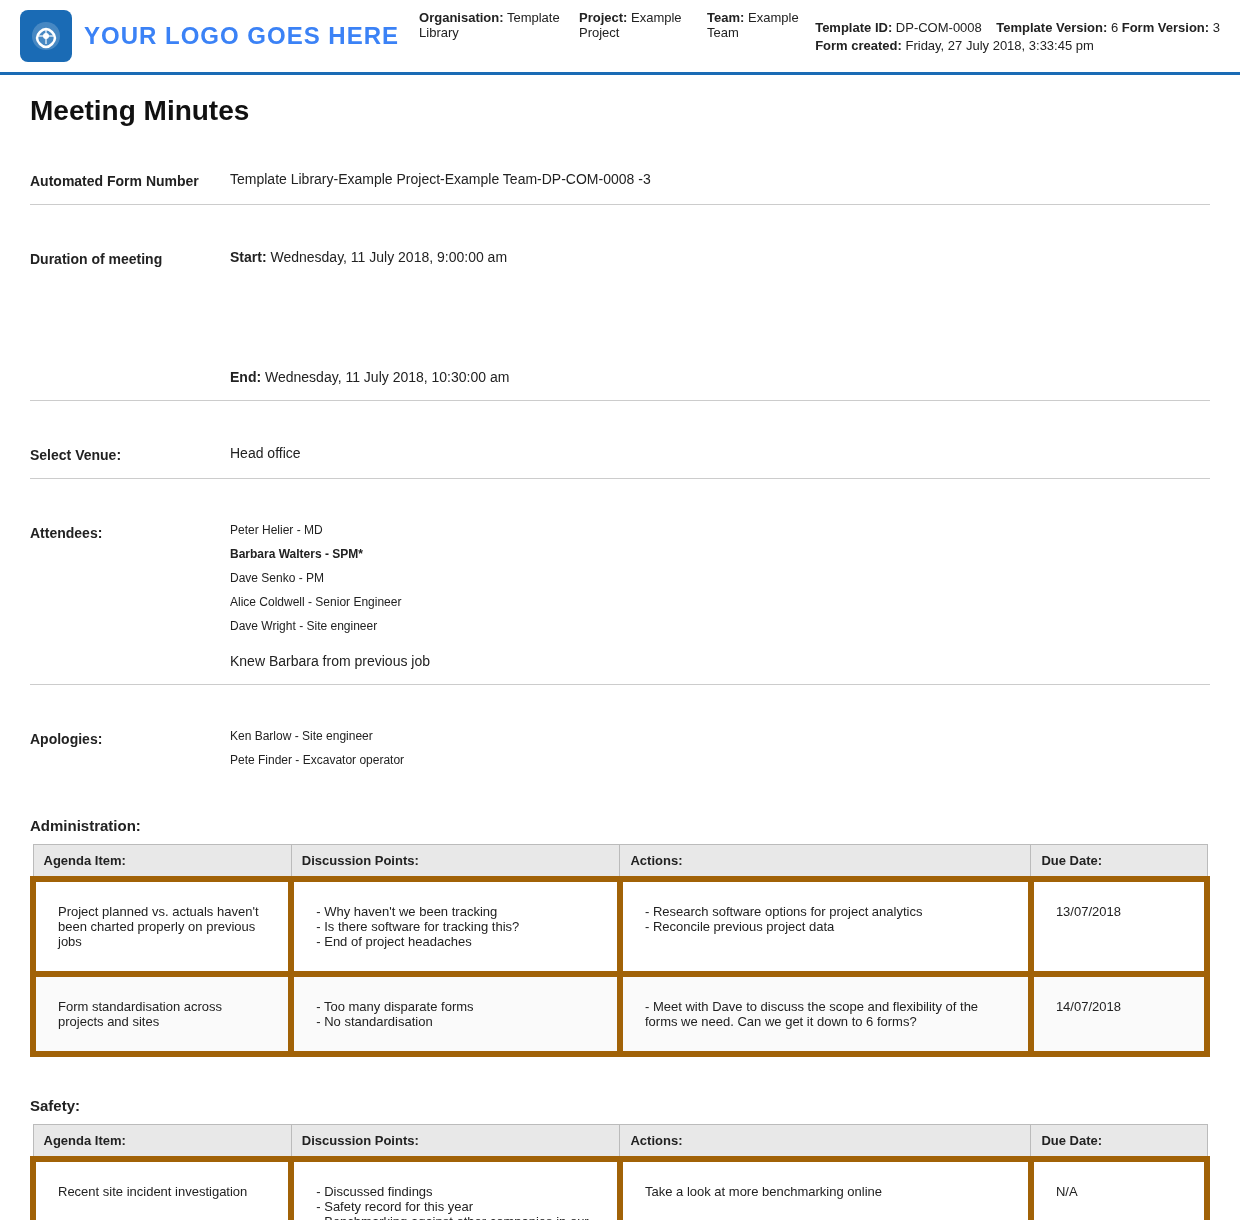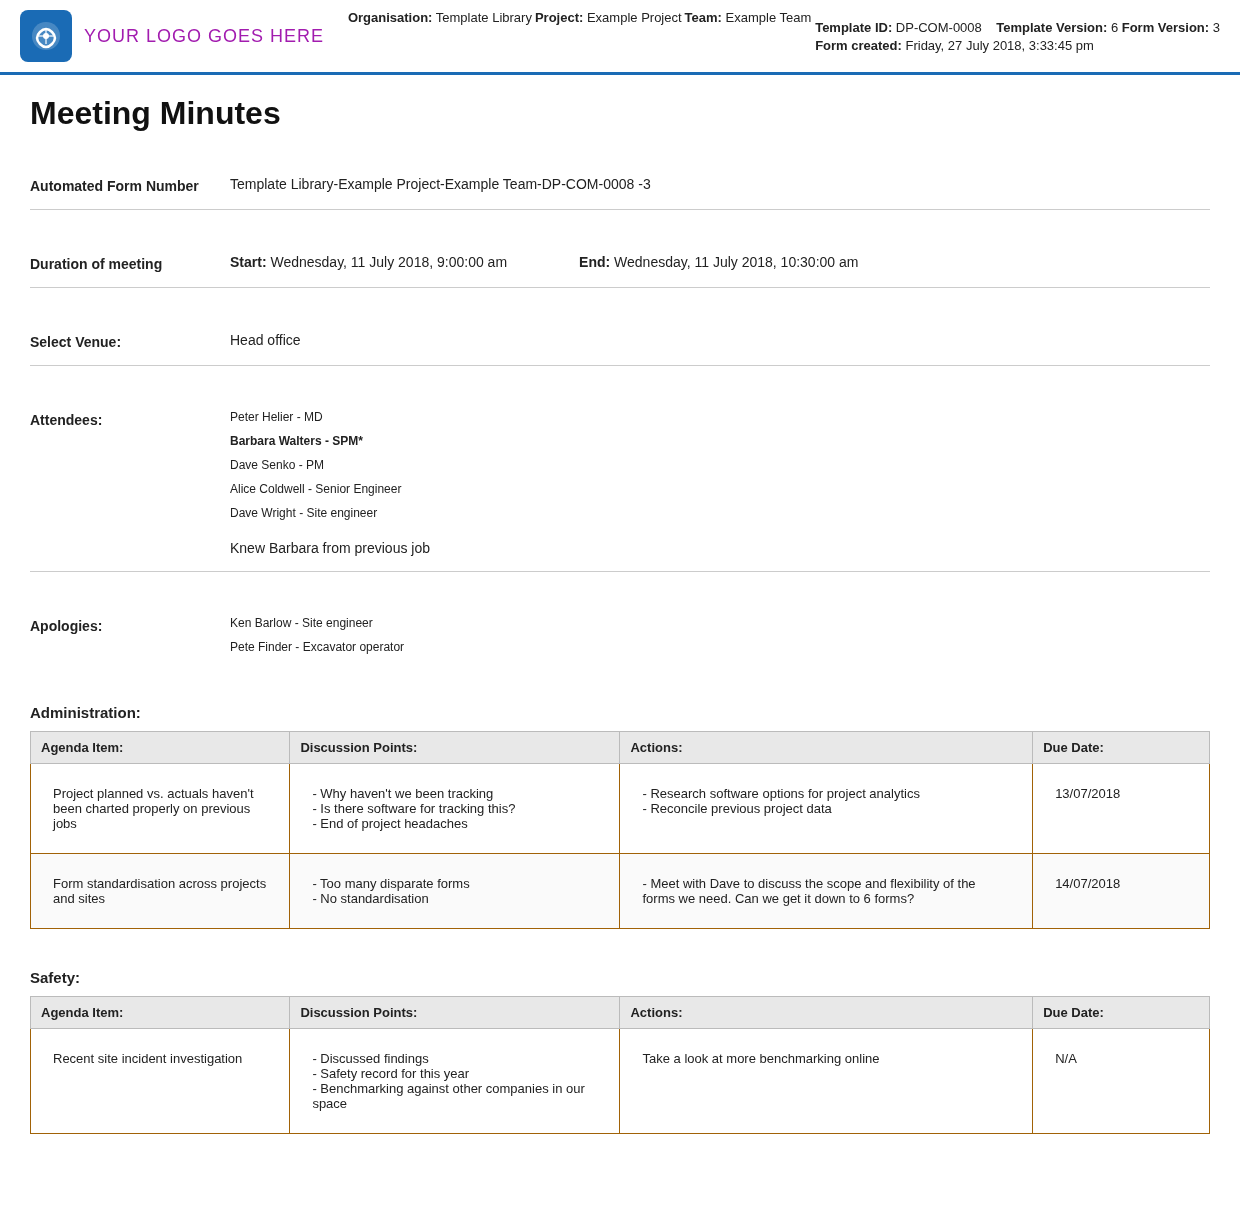--- a/index.html
+++ b/index.html
@@ -33,23 +33,23 @@
       border-radius: 8px;
       display: flex;
       align-items: center;
       justify-content: center;
     }
     .logo-icon svg {
       width: 36px;
       height: 36px;
     }
     .logo-text {
-      font-size: 18px;
-      font-weight: normal;
-      color: #a21caf;
+      font-size: 24px;
+      font-weight: bold;
+      color: #3b82f6;
       letter-spacing: 1px;
     }
     .header-meta {
       flex: 1;
       display: flex;
       flex-direction: row;
       justify-content: center;
       padding-left: 20px;
       gap: 3px;
     }
@@ -72,21 +72,21 @@
     .header-right .meta-line span.label {
       font-weight: bold;
     }
 
     
     .main {
       padding: 20px 30px;
     }
 
     .page-title {
-      font-size: 32px;
+      font-size: 28px;
       font-weight: bold;
       margin-bottom: 20px;
       color: #111;
     }
 
     
     .form-row {
       display: flex;
       margin-bottom: 10px;
       align-items: flex-start;
@@ -97,21 +97,22 @@
       min-width: 200px;
       padding-top: 2px;
       font-size: 14px;
     }
     .form-value {
       flex: 1;
       font-size: 14px;
     }
     .form-value.duration {
       display: flex;
-      gap: 72px;
+      gap: 104px;
+      flex-direction: column;
     }
 
     
     .attendee-row {
       margin-bottom: 10px;
       font-size: 12px;
     }
     .attendee-bold {
       font-weight: bold;
     }
@@ -136,21 +137,21 @@
       font-size: 13px;
     }
     .minutes-table th {
       background: #e8e8e8;
       border: 1px solid #bbb;
       padding: 8px 10px;
       text-align: left;
       font-weight: bold;
     }
     .minutes-table td {
-      border: 1px solid #a16207;
+      border: 6px solid #a16207;
       padding: 22px;
       vertical-align: top;
     }
     .minutes-table tr:nth-child(even) td {
       background: #fafafa;
     }
 
     .col-agenda { width: 22%; }
     .col-discussion { width: 28%; }
     .col-actions { width: 35%; }

